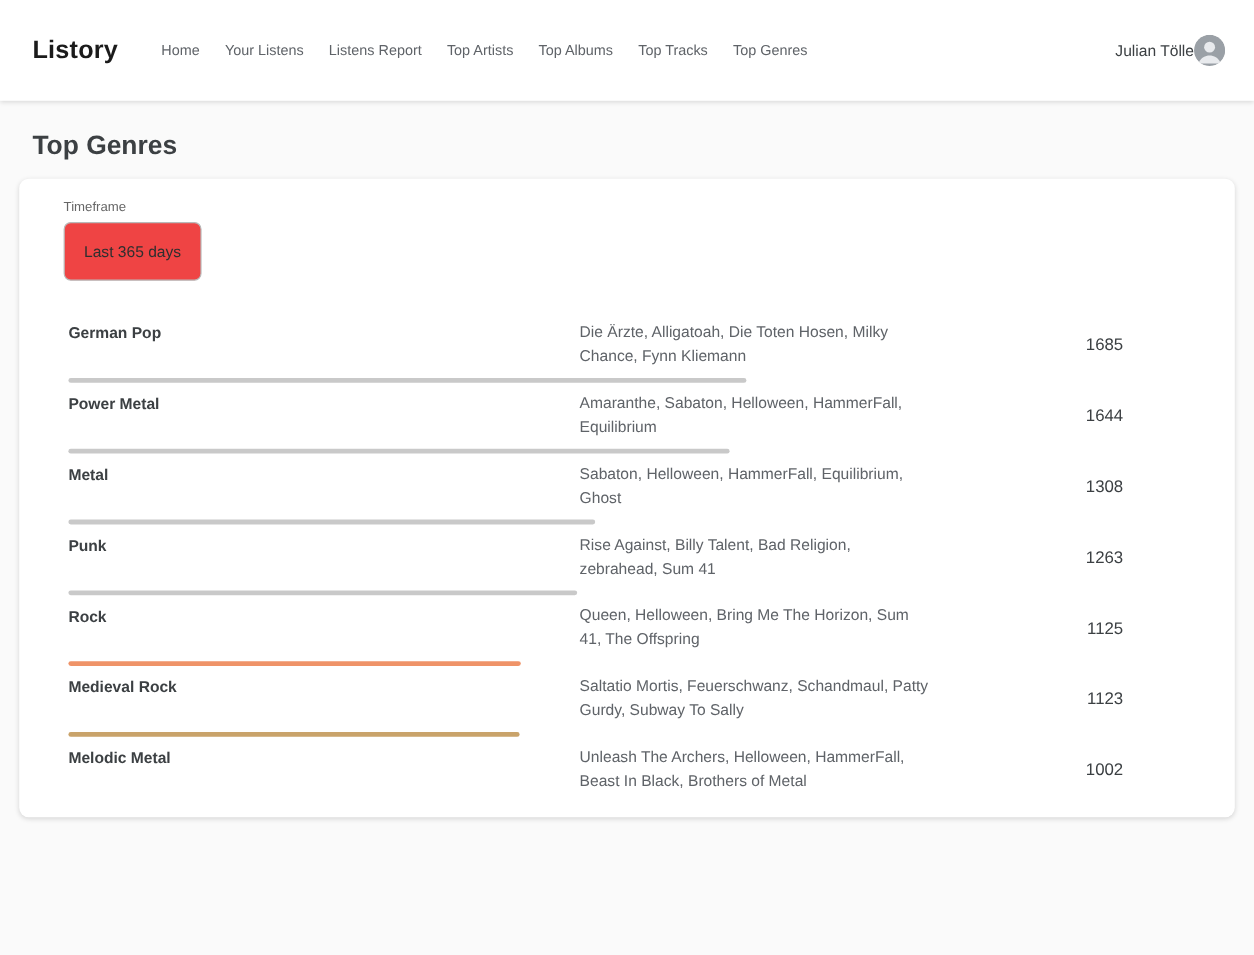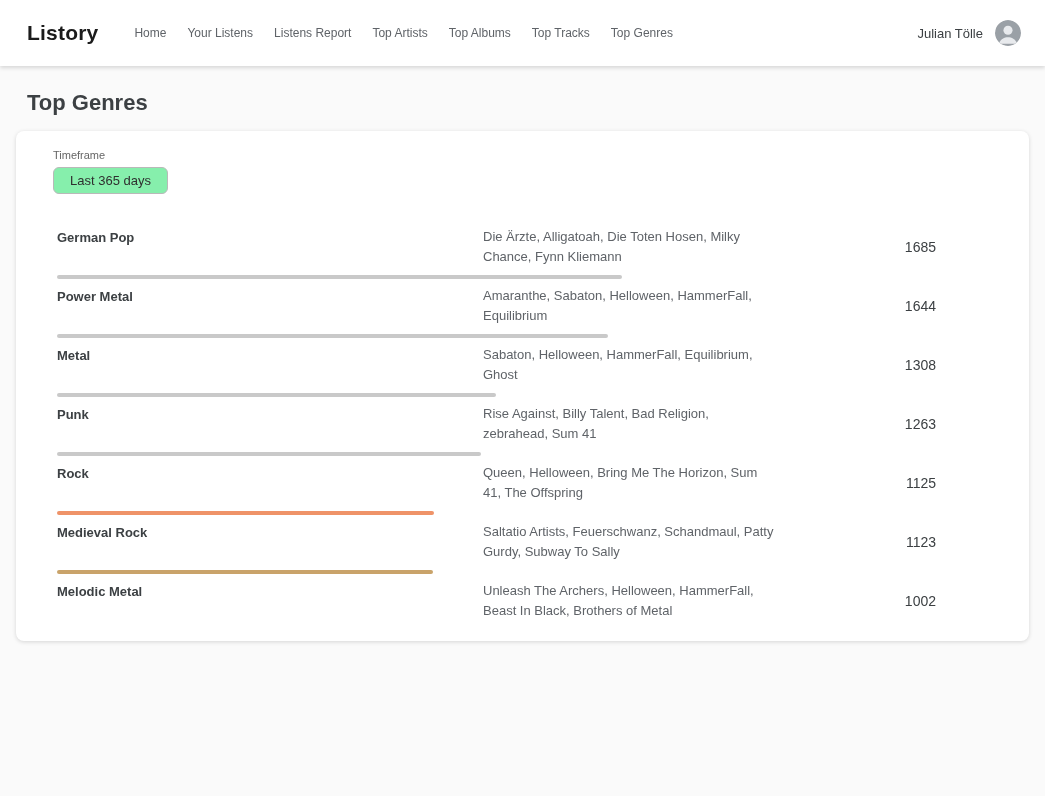--- a/index.html
+++ b/index.html
@@ -5,21 +5,21 @@
   * { box-sizing: border-box; margin: 0; padding: 0; }
   html, body { width: 1045px; height: 796px; overflow: hidden; }
   body {
     background: #fafafa;
     font-family: "Liberation Sans", sans-serif;
     color: #3c4043;
   }
 
   
   .navbar {
-    height: 66px;
+    height: 84px;
     background: #ffffff;
     box-shadow: 0 2px 4px rgba(0,0,0,0.14);
     display: flex;
     align-items: center;
     padding: 0 24px 0 27px;
     position: relative;
     z-index: 2;
   }
   .logo {
     font-size: 21px;
@@ -30,21 +30,21 @@
     cursor: pointer;
   }
   .main-nav { display: flex; align-items: flex-end; gap: 21px; }
   .nav-link {
     font-size: 12px;
     color: #5f6368;
     text-decoration: none;
     cursor: pointer;
     white-space: nowrap;
   }
-  .user-area { margin-left: auto; display: flex; align-items: center; gap: 12px; }
+  .user-area { margin-left: auto; display: flex; align-items: center; }
   .user-name { font-size: 13px; color: #3c4043; cursor: pointer; }
   .avatar {
     width: 26px; height: 26px;
     border-radius: 50%;
     overflow: hidden;
     display: inline-flex;
     cursor: pointer;
     box-shadow: 0 0 0 1px rgba(0,0,0,0.08) inset;
   }
 
@@ -59,24 +59,24 @@
     margin: 0 16px;
     background: #ffffff;
     border-radius: 8px;
     box-shadow: 0 1px 4px rgba(0,0,0,0.15);
     padding: 16px 24px 8px 24px;
   }
 
   .tf-label { font-size: 11px; color: #666; margin: 2px 0 6px 13px; }
   .tf-button {
     margin-left: 13px;
-    background: #86efac;
+    background: #ef4444;
     border: 1px solid #b9b9b9;
     border-radius: 6px;
-    padding: 5px 16px;
+    padding: 16px 16px;
     font-size: 13px;
     font-family: "Liberation Sans", sans-serif;
     color: #2f2f2f;
     cursor: pointer;
   }
 
   
   .genres-table { margin-top: 26px; padding: 0 17px; }
   .genre-row {
     display: grid;
@@ -196,21 +196,21 @@
     <div class="genre-name">Rock</div>
     <div class="genre-artists">Queen, Helloween, Bring Me The Horizon, Sum 41, The Offspring</div>
     <div class="genre-count">1125</div>
     <div class="bar-track">
       <div class="bar-fill" style="width: 40.5%; background-color: rgb(239, 147, 104);"></div>
     </div>
   </div>
 
   <div class="genre-row">
     <div class="genre-name">Medieval Rock</div>
-    <div class="genre-artists">Saltatio Artists, Feuerschwanz, Schandmaul, Patty Gurdy, Subway To Sally</div>
+    <div class="genre-artists">Saltatio Mortis, Feuerschwanz, Schandmaul, Patty Gurdy, Subway To Sally</div>
     <div class="genre-count">1123</div>
     <div class="bar-track">
       <div class="bar-fill" style="width: 40.4%; background-color: rgb(201, 163, 106);"></div>
     </div>
   </div>
 
   <div class="genre-row">
     <div class="genre-name">Melodic Metal</div>
     <div class="genre-artists">Unleash The Archers, Helloween, HammerFall, Beast In Black, Brothers of Metal</div>
     <div class="genre-count">1002</div>

